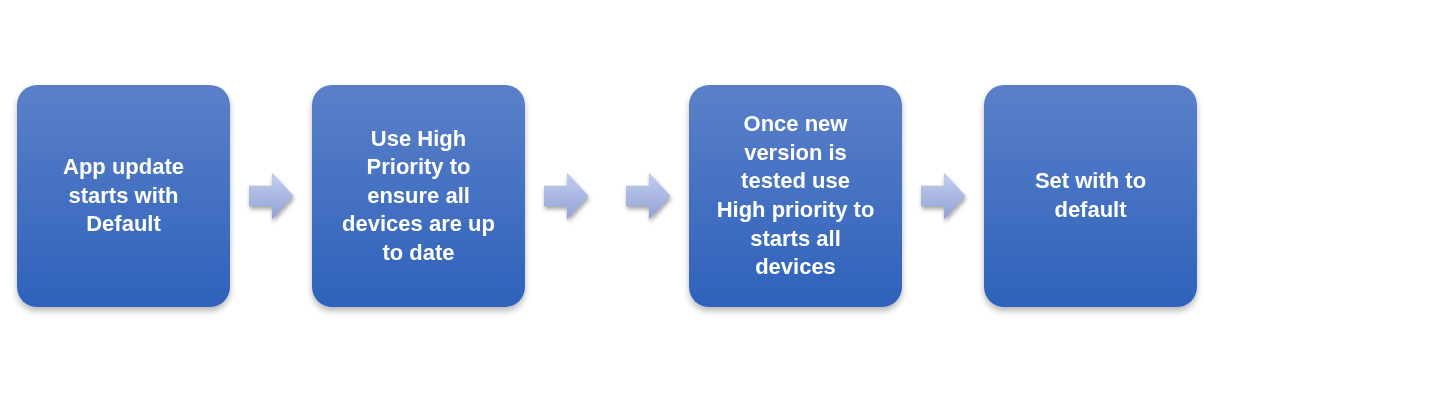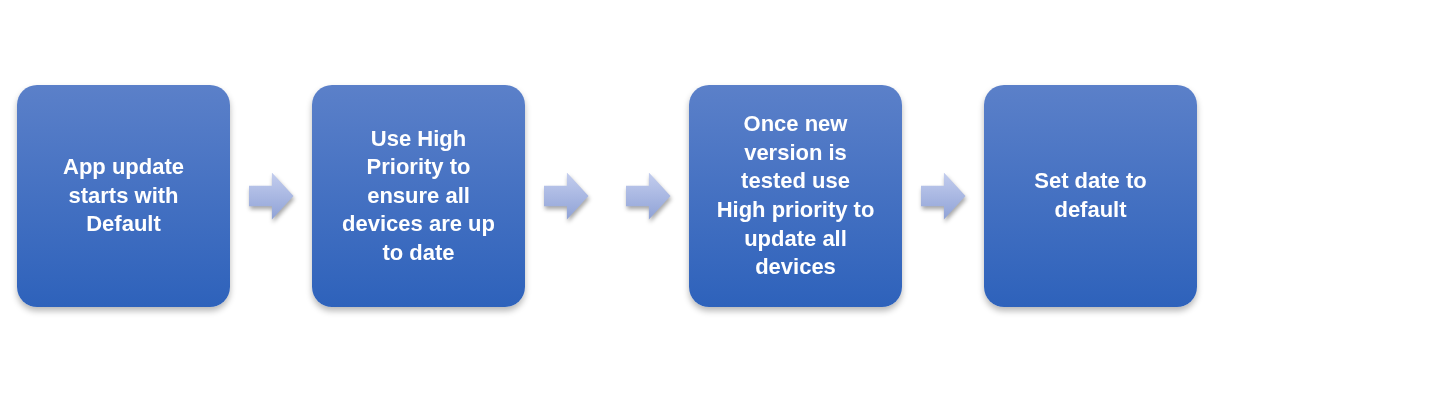--- a/index.html
+++ b/index.html
@@ -89,27 +89,27 @@
 
     <div class="arrow-wrap">
       <div class="arrow"></div>
     </div>
 
     <div class="step">
       <div class="step-label">Once new
 version is
 tested use
 High priority to
-update all
+starts all
 devices</div>
     </div>
 
     <div class="arrow-wrap">
       <div class="arrow"></div>
     </div>
 
     <div class="step">
-      <div class="step-label">Set date to
+      <div class="step-label">Set with to
 default</div>
     </div>
 
   </div>
 </div>
 
 </body></html>

